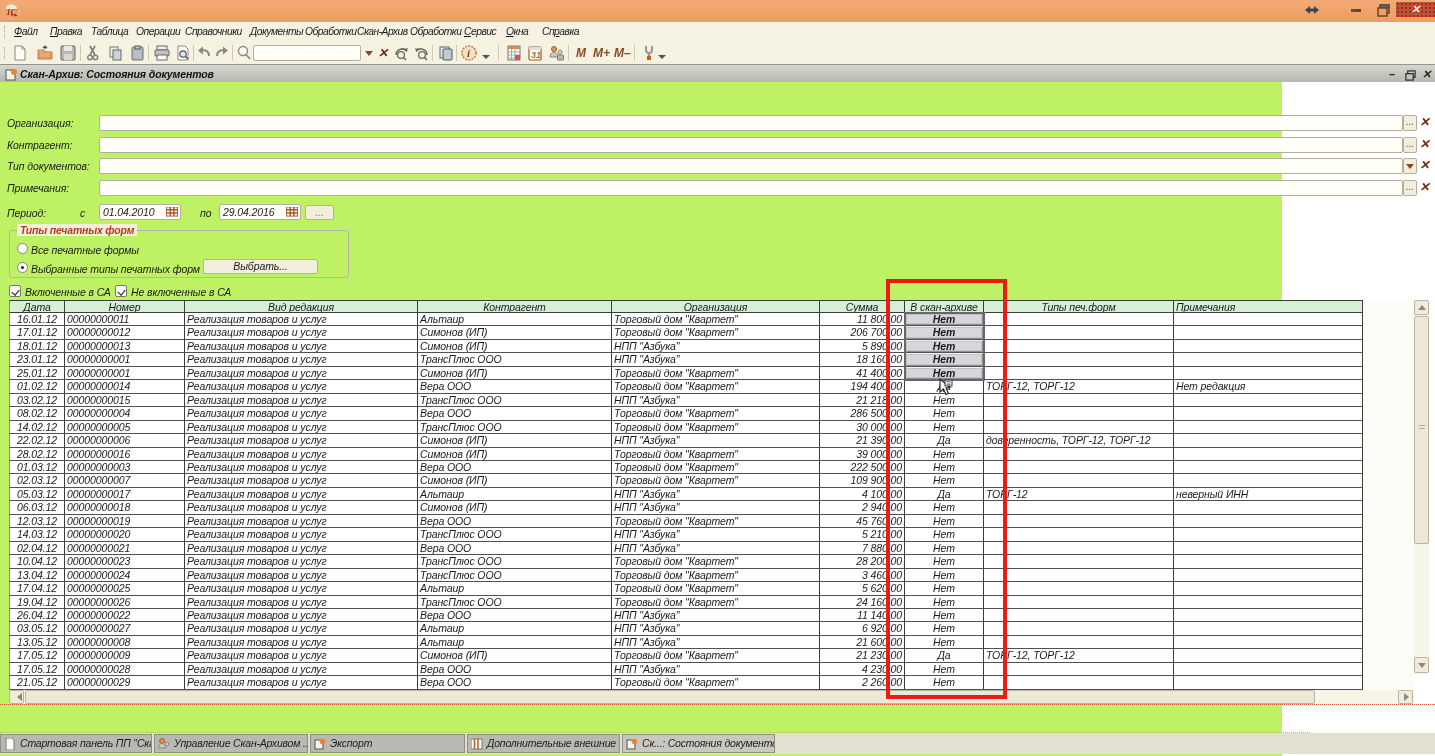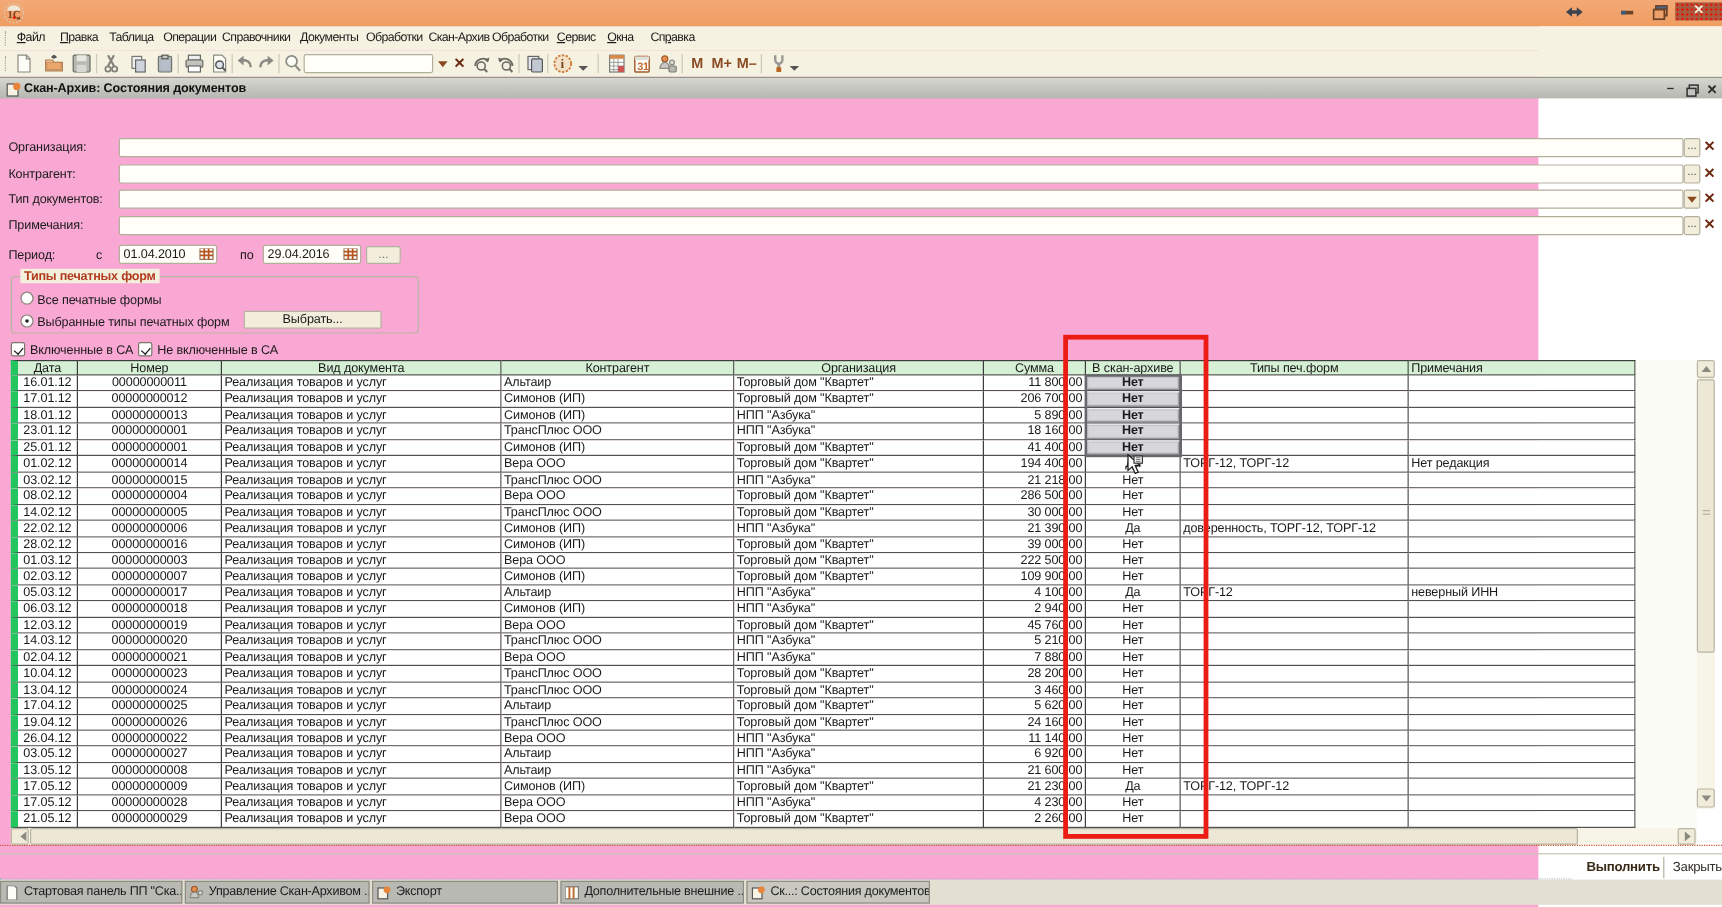--- a/index.html
+++ b/index.html
@@ -1,17 +1,17 @@
 <!DOCTYPE html>
 <html><head><meta charset="utf-8">
 <style>
 * { margin:0; padding:0; box-sizing:border-box; }
 html,body { width:1435px; height:756px; overflow:hidden; }
-#root { position:relative; width:1282px; height:756px; background:#f9a8d4;
-  font-family:"Liberation Sans", sans-serif; font-size:10.5px; letter-spacing:-0.1px; color:#1a1a1a; }
+#root { position:relative; width:1282px; height:756px; background:#bef264;
+  font-family:"Liberation Sans", sans-serif; font-size:10.5px; letter-spacing:-0.1px; color:#1a1a1a;font-style:italic; }
 .abs { position:absolute; }
 
 
 #titlebar { left:0; top:0; width:1435px; height:22px;
   background:linear-gradient(#f3a976,#ef9d62); }
 #titletext { left:0; top:4px; width:1435px; text-align:center; font-size:13px; color:#53422f; }
 #closebtn { left:1396px; top:2px; width:39px; height:15px; background:#a85a41;
   background-image:radial-gradient(circle, #e81000 31%, transparent 36%); background-size:4px 4px;
   color:#f3ead8; font-size:11px; text-align:center; line-height:14px; font-weight:bold; }
 
@@ -73,22 +73,22 @@
   text-align:center; color:#1a1a1a; }
 
 
 #tbl { left:9px; top:300px; width:1354px; }
 .tr, #thead { display:flex; width:1354px; }
 #thead .c { background:#d5f0d5; border-bottom:1px solid #3c3c3c; text-align:center;
   font-weight:normal; height:13px; line-height:12px; }
 .tr .c { height:13.464px; line-height:13px; background:#fff; }
 .c { border-right:1px solid #3c3c3c; border-bottom:1px solid #515151; overflow:hidden;
   white-space:nowrap; flex:none; padding:0 2px; }
-.c0 { width:56px; text-align:center; border-left:6px solid #22c55e; }
-.c1 { width:120px; text-align:center; }
+.c0 { width:56px; text-align:center; border-left:1px solid #22c55e; }
+.c1 { width:120px; }
 .c2 { width:233px; }
 .c3 { width:194px; }
 .c4 { width:208px; }
 .c5 { width:85px; text-align:right; }
 .c6 { width:79px; text-align:center; }
 .c7 { width:190px; }
 .c8 { width:189px; }
 #thead .c { border-top:1px solid #3c3c3c; }
 .c6.sel { background:#d7d7db; font-weight:bold;
   box-shadow:inset 1px 1px 0 #f0f0f4, inset -1px -1px 0 #909094, inset 0 0 0 2px #c2c2c8; }
@@ -329,21 +329,21 @@
 
 <span class="cb" style="left:9px;top:285px"></span>
 <div class="abs" style="left:25px;top:286px">Включенные в СА</div>
 <span class="cb" style="left:115px;top:285px"></span>
 <div class="abs" style="left:131px;top:286px">Не включенные в СА</div>
 
 <div class="abs" id="tbl">
 <div id="thead">
         <div class="c c0">Дата</div>
         <div class="c c1">Номер</div>
-        <div class="c c2" style="text-align:center">Вид документа</div>
+        <div class="c c2" style="text-align:center">Вид редакция</div>
         <div class="c c3" style="text-align:center">Контрагент</div>
         <div class="c c4" style="text-align:center">Организация</div>
         <div class="c c5" style="text-align:center">Сумма</div>
         <div class="c c6">В скан-архиве</div>
         <div class="c c7" style="text-align:center">Типы печ.форм</div>
         <div class="c c8" style="text-align:left">Примечания</div>
       </div>
 <div class="tr">
         <div class="c c0">16.01.12</div>
         <div class="c c1">00000000011</div>
@@ -670,25 +670,20 @@
 <div class="abs" style="left:9px;top:690px;width:1405px;height:14px;background:#f7f4e8;"></div>
 <div class="sbtn" style="left:9px;top:690px;width:15px;height:14px;">
       <span class="arr" style="left:3px;top:2px;border-right:5px solid #8a8a80;"></span>
     </div>
 <div class="sbtn" style="left:25px;top:690px;width:1290px;height:14px;background:#ece8d5;"></div>
 <div class="sbtn" style="left:1398px;top:690px;width:15px;height:14px;">
       <span class="arr" style="left:5px;top:2px;border-left:5px solid #8a8a80;"></span>
     </div>
 
 <div class="abs" style="left:0;top:704px;width:1435px;border-top:1px dotted #cc5533;"></div>
-<div class="abs" id="btnrow">
-  <span class="abs" style="left:1322px;top:5px;font-weight:bold;color:#3a2a18;font-size:11px;letter-spacing:-0.2px;">Выполнить</span>
-  <span class="abs" style="left:1386px;top:2px;width:1px;height:18px;background:#b5b1a0;"></span>
-  <span class="abs" style="left:1394px;top:5px;color:#33302a;font-size:11px;letter-spacing:-0.2px;">Закрыть</span>
-</div>
 <div class="abs" style="left:0;top:732px;width:1310px;border-top:1px dotted #9ab0c8;"></div>
 <div class="abs" id="taskbar">
   <div class="task" style="left:0px;width:152px;"><svg class="ticn" viewBox="0 0 12 12">
           <path d="M2 0 h6 l2 2 v10 h-8 z" fill="#fdfdf8" stroke="#777"></path>
         </svg>Стартовая панель ПП "Ска...</div>
   <div class="task" style="left:154px;width:154px;"><svg class="ticn" viewBox="0 0 12 12">
           <circle cx="4" cy="3" r="2.4" fill="#e89050" stroke="#a05a2a"></circle>
           <path d="M0.5 10 c0-3 1.5-4.5 3.5-4.5 s3.5 1.5 3.5 4.5 z" fill="#c9c9c3" stroke="#8a8a80"></path>
           <circle cx="9" cy="6" r="1.8" fill="#d9d9d3" stroke="#8a8a80"></circle>
         </svg>Управление Скан-Архивом ...</div>

